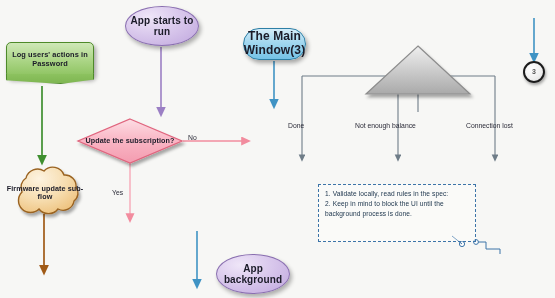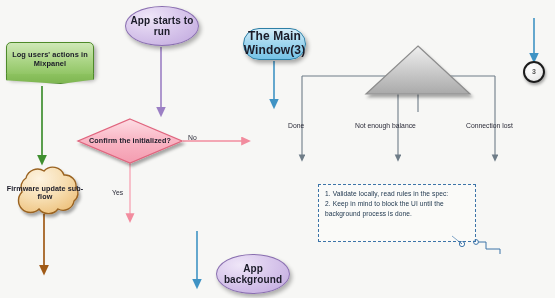--- a/index.html
+++ b/index.html
@@ -183,42 +183,42 @@
     <g filter="url(#sh)">
       <path d="M130,119 L182,141 L130,163 L78,141 Z" fill="url(#g-diamond)" stroke="#e0657e" stroke-width="1.3"></path>
     </g>
 
     <g filter="url(#sh)">
       <path d="M418,46 L470,94 L366,94 Z" fill="url(#g-tri)" stroke="#8d8d8d" stroke-width="1.2"></path>
     </g>
   </svg>
 
   <div class="node n-green">
-    <span>Log users' actions in Mixpanel</span>
+    <span>Log users' actions in Password</span>
   </div>
 
   <div class="node n-ellipse n-start">
     <span>App starts to run</span>
   </div>
 
   <div class="node n-blue n-main">
     <span>The Main Window(3)</span>
   </div>
 
 
   <div class="node n-circle">
     <span>3</span>
   </div>
 
   <div class="node n-cloud">
     <span class="cl-txt">Firmware update sub-flow</span>
   </div>
 
   <div class="node n-diamond">
-    <span class="dm-txt">Confirm the initialized?</span>
+    <span class="dm-txt">Update the subscription?</span>
   </div>
 
 
   <div class="node n-ellipse n-init">
     <span>App background</span>
   </div>
 
 
   <div class="node n-note">
     <div>1. Validate locally, read rules in the spec:</div>

